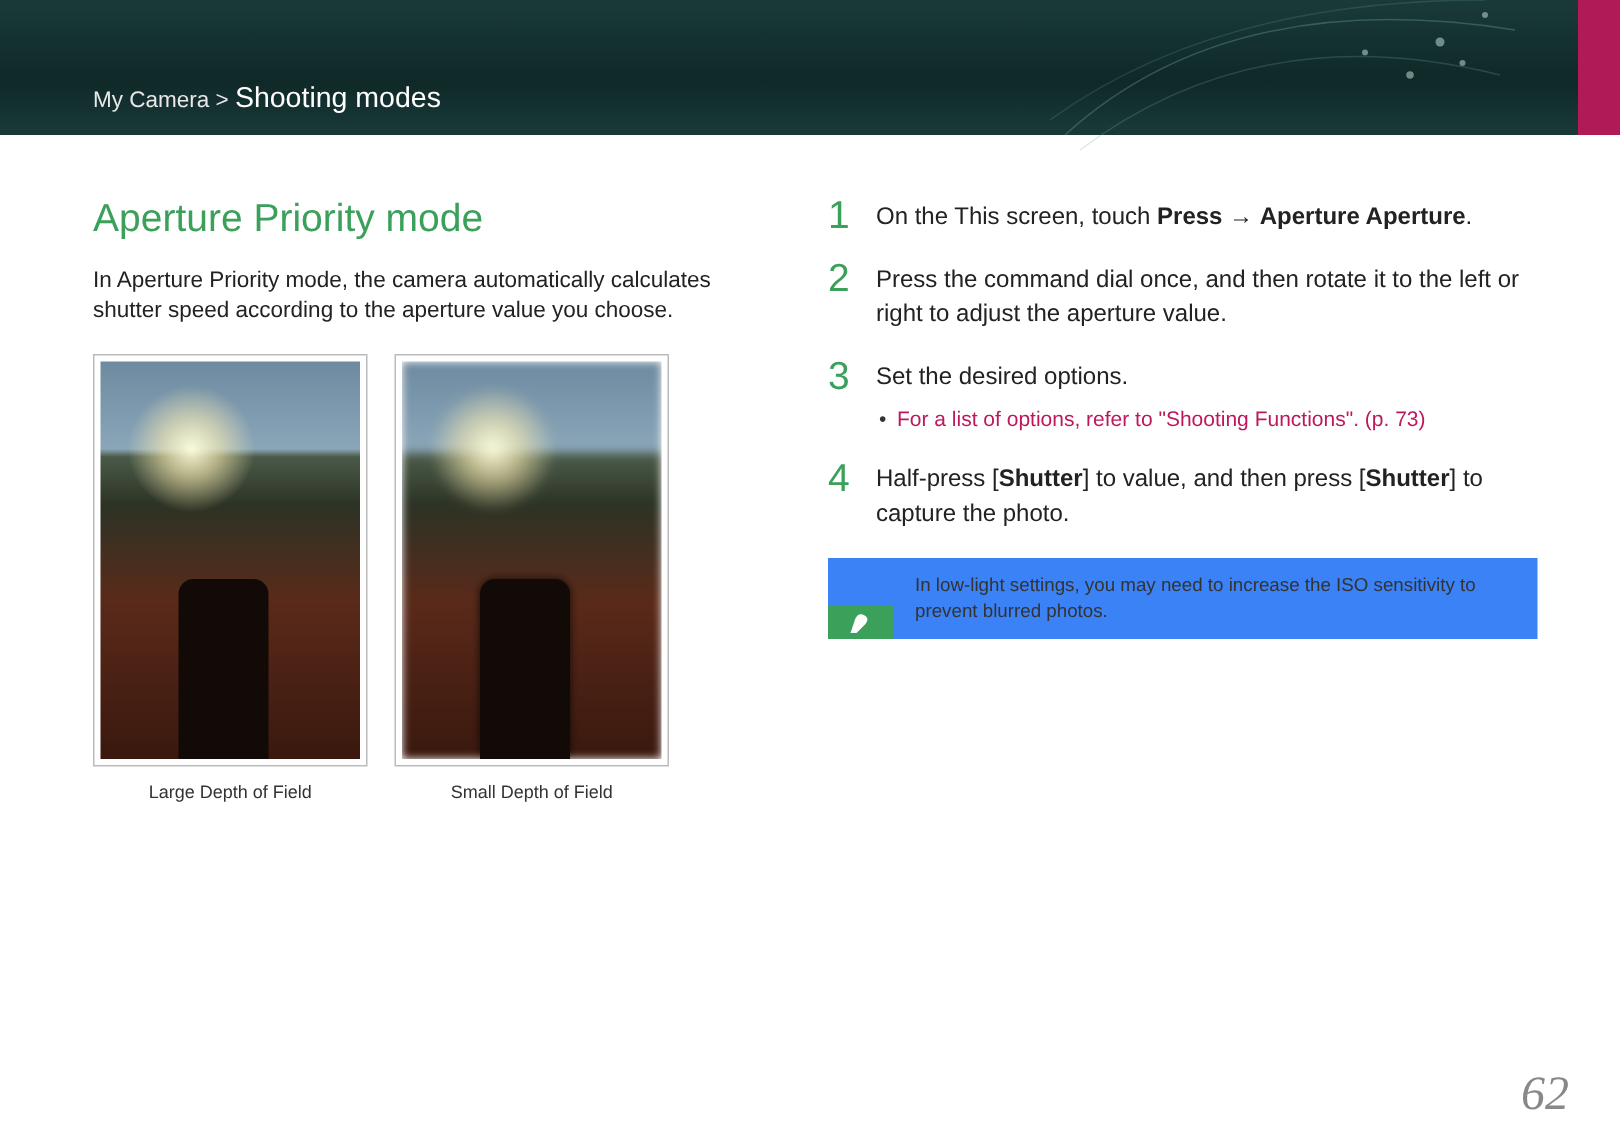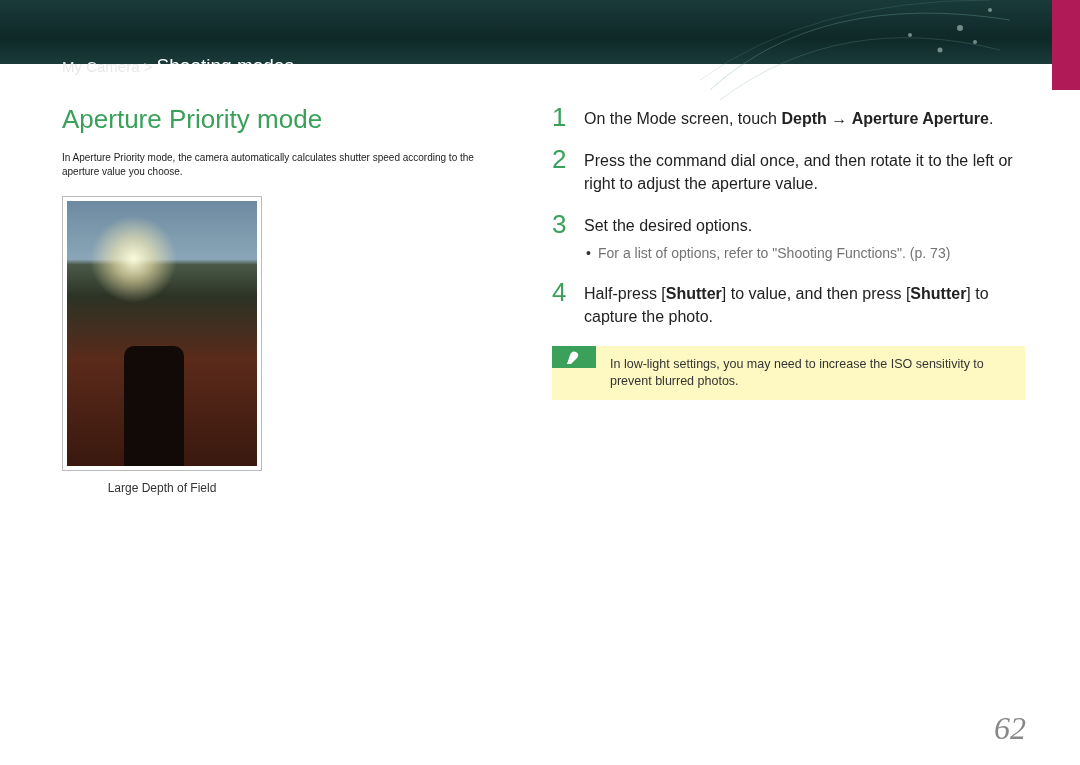--- a/index.html
+++ b/index.html
@@ -6,21 +6,21 @@
   body {
     width: 1080px;
     height: 765px;
     font-family: "Segoe UI", "Myriad Pro", Arial, sans-serif;
     background: #fff;
     position: relative;
     overflow: hidden;
   }
   .header {
     position: relative;
-    height: 64px;
+    height: 90px;
     background: linear-gradient(to bottom, #1a3a3a 0%, #0f2828 60%, #1a3a3a 100%);
     color: #fff;
     padding: 55px 0 0 62px;
   }
   .header .swirl {
     position: absolute;
     right: 60px;
     top: -20px;
     width: 320px;
     height: 130px;
@@ -50,32 +50,32 @@
   .col-left { flex: 0 0 450px; }
   .col-right { flex: 1; }
 
   h2.mode-title {
     font-size: 26px;
     font-weight: 400;
     color: #3aa05a;
     margin-bottom: 16px;
   }
   .body-text {
-    font-size: 10px;
+    font-size: 15px;
     line-height: 1.35;
     color: #222;
     margin-bottom: 16px;
   }
   .figures {
     display: flex;
     gap: 18px;
     margin-top: 18px;
   }
   .figure {
-    width: 200px;
+    width: 183px;
   }
   .photo-frame {
     border: 1px solid #bbb;
     padding: 4px;
     background: #fff;
     height: 275px;
     overflow: hidden;
   }
   .photo-sharp, .photo-blur {
     width: 100%; height: 100%;
@@ -122,55 +122,55 @@
     font-size: 26px;
     font-weight: 300;
     color: #3aa05a;
     line-height: 1;
     flex: 0 0 20px;
   }
   .step-body { padding-top: 4px; }
   .step-body b { font-weight: 700; }
   .sub-bullet {
     font-size: 14px;
-    color: #737373;
+    color: #be185d;
     margin: 6px 0 0 0;
     padding-left: 14px;
     position: relative;
   }
   .sub-bullet::before {
     content: "•";
     position: absolute;
     left: 2px; top: 0;
     color: #333;
   }
 
   .note-box {
     display: flex;
-    background: #fef9c3;
+    background: #3b82f6;
     margin-top: 18px;
-    align-items: flex-start;
+    align-items: flex-end;
   }
   .note-icon {
     flex: 0 0 44px;
     background: #3aa05a;
     display: flex;
     align-items: center;
     justify-content: center;
   }
   .note-text {
     font-size: 12.5px;
     color: #333;
     padding: 10px 14px;
     line-height: 1.35;
   }
 
   .page-number {
     position: absolute;
-    right: 54px;
+    right: 34px;
     bottom: 18px;
     font-family: Georgia, "Times New Roman", serif;
     font-style: italic;
     font-size: 32px;
     color: #888;
   }
 </style>
 </head>
 <body>
 
@@ -197,30 +197,39 @@
     <h2 class="mode-title">Aperture Priority mode</h2>
     <p class="body-text">In Aperture Priority mode, the camera automatically calculates shutter speed according to the aperture value you choose.</p>
 
     <div class="figures">
       <div class="figure">
         <div class="photo-frame">
           <div class="photo-sharp"></div>
         </div>
         <div class="caption">Large Depth of Field</div>
       </div>
+      <div class="figure">
+        <div class="photo-frame">
+          <div class="photo-blur-wrap">
+            <div class="photo-blur"></div>
+            <div class="photo-blur-sharp"></div>
+          </div>
+        </div>
+        <div class="caption">Small Depth of Field</div>
+      </div>
     </div>
   </div>
 
   <div class="col-right">
     <ol class="steps">
 
       <li class="step">
         <div class="step-num">1</div>
         <div class="step-body">
-          <span>On the Mode screen, touch </span><b>Depth</b><span> → </span><b>Aperture Aperture</b><span>.</span>
+          <span>On the This screen, touch </span><b>Press</b><span> → </span><b>Aperture Aperture</b><span>.</span>
         </div>
       </li>
 
       <li class="step">
         <div class="step-num">2</div>
         <div class="step-body">Press the command dial once, and then rotate it to the left or right to adjust the aperture value.</div>
       </li>
 
       <li class="step">
         <div class="step-num">3</div>

